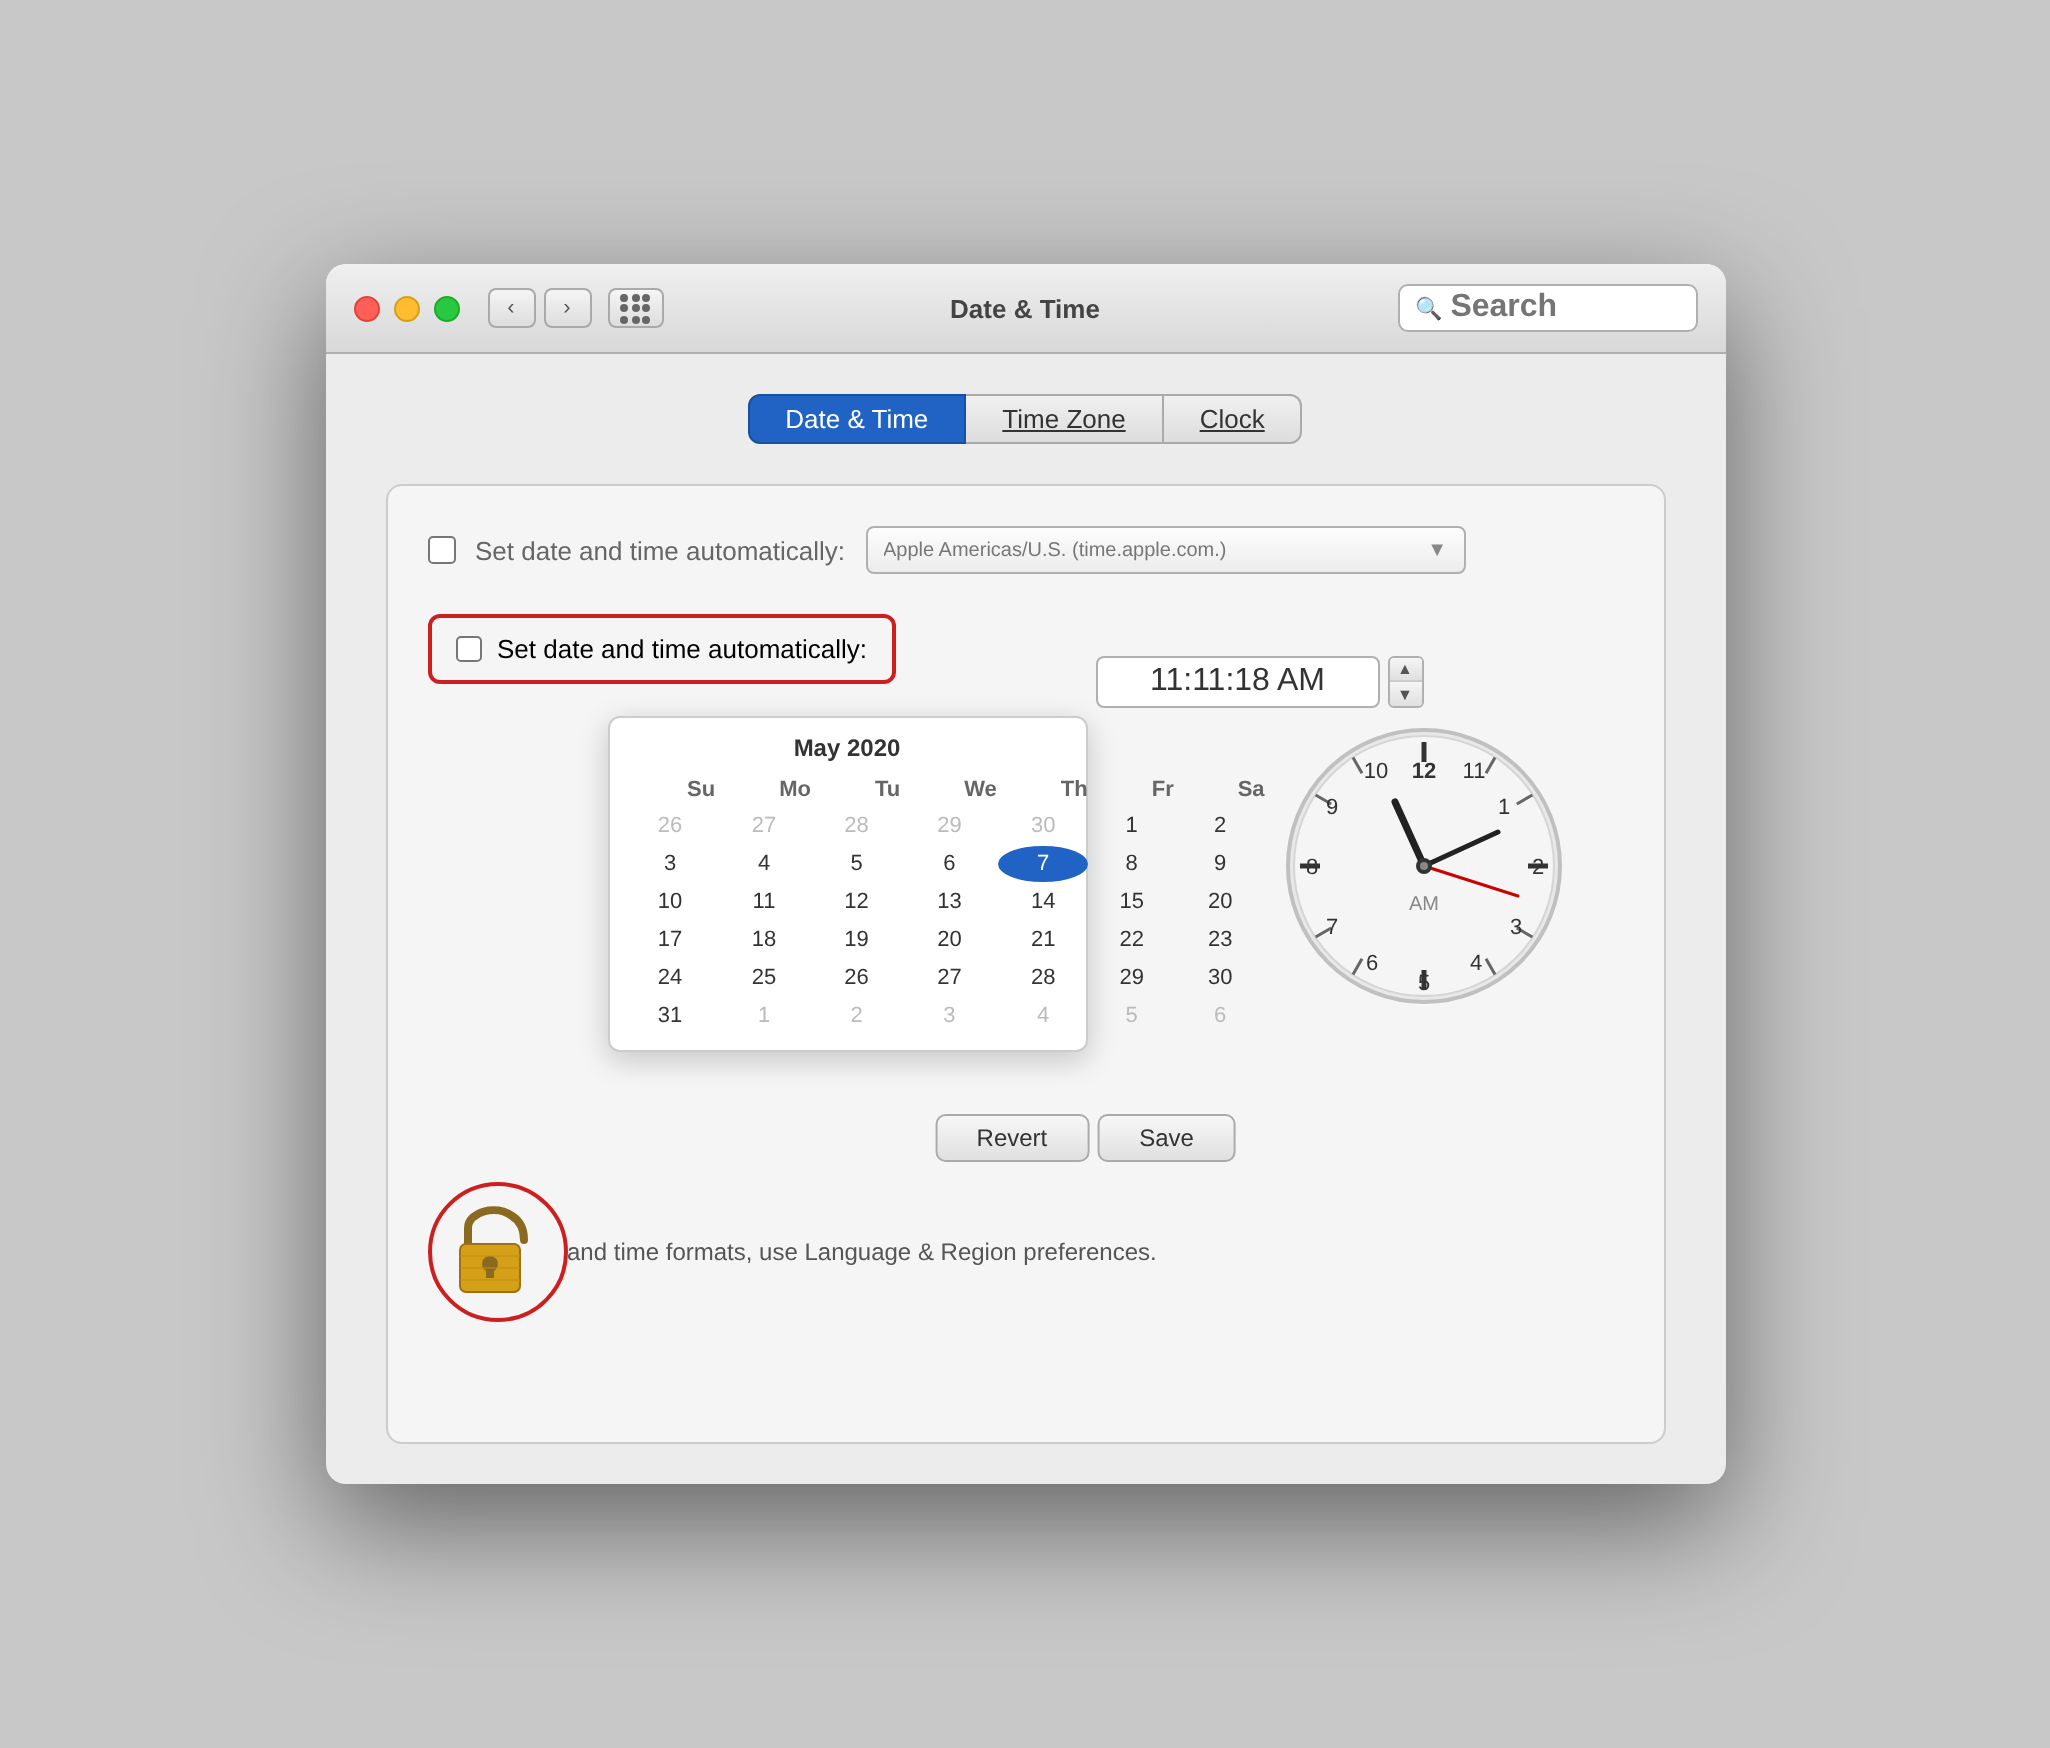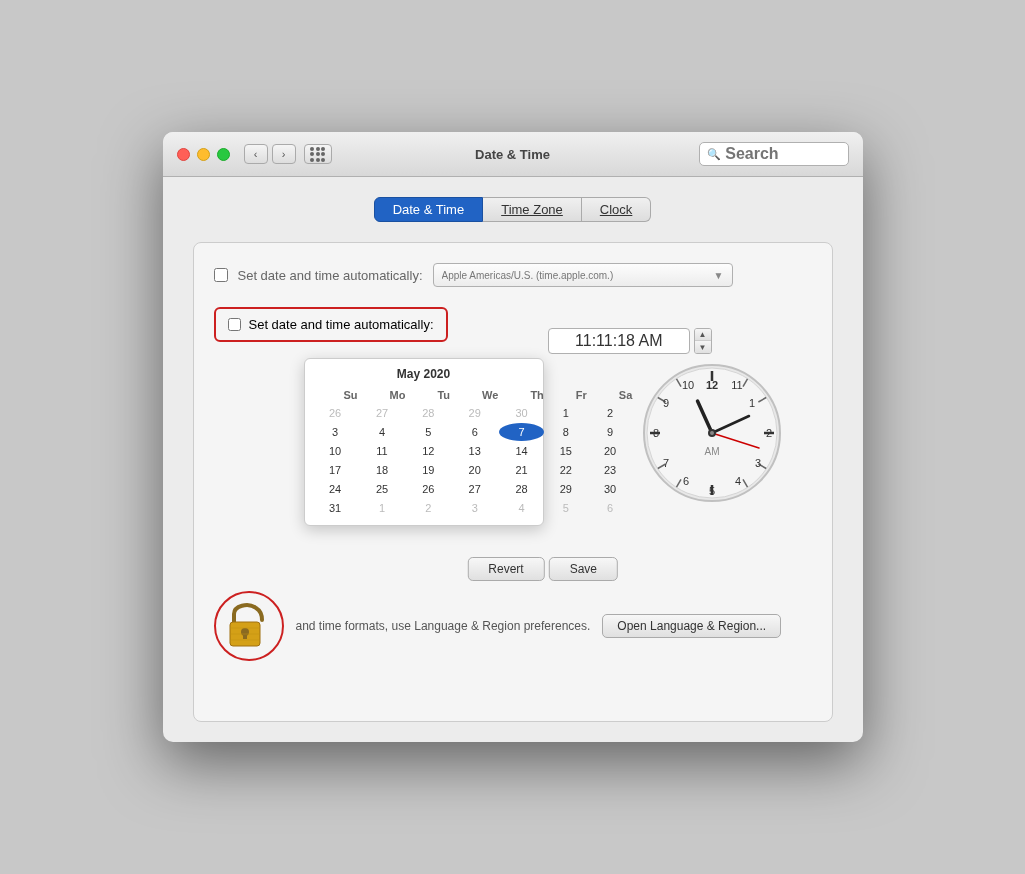--- a/index.html
+++ b/index.html
@@ -300,21 +300,20 @@
       color: #333;
     }
     
     .notice-row {
       position: absolute;
       bottom: 60px;
       left: 20px;
       right: 20px;
       display: flex;
       align-items: center;
-      gap: 12px;
     }
     .lock-icon-large {
       width: 70px;
       height: 70px;
       border: 2px solid #cc2020;
       border-radius: 50%;
       display: flex;
       align-items: center;
       justify-content: center;
       flex-shrink: 0;
@@ -575,18 +574,17 @@
 
             <circle cx="19" cy="32" r="4" fill="#8a6a20"></circle>
             <rect x="17" y="33" width="4" height="6" fill="#8a6a20"></rect>
 
             <line x1="4" y1="28" x2="34" y2="28" stroke="#c09010" stroke-width="1" opacity="0.5"></line>
             <line x1="4" y1="34" x2="34" y2="34" stroke="#c09010" stroke-width="1" opacity="0.5"></line>
             <line x1="4" y1="40" x2="34" y2="40" stroke="#c09010" stroke-width="1" opacity="0.5"></line>
           </svg>
         </div>
         <span class="notice-text">and time formats, use Language &amp; Region preferences.</span>
-        <button class="open-btn">Open Language &amp; Region...</button>
       </div>
     </div>
   </div>
 
 </div>
 
 </body></html>

